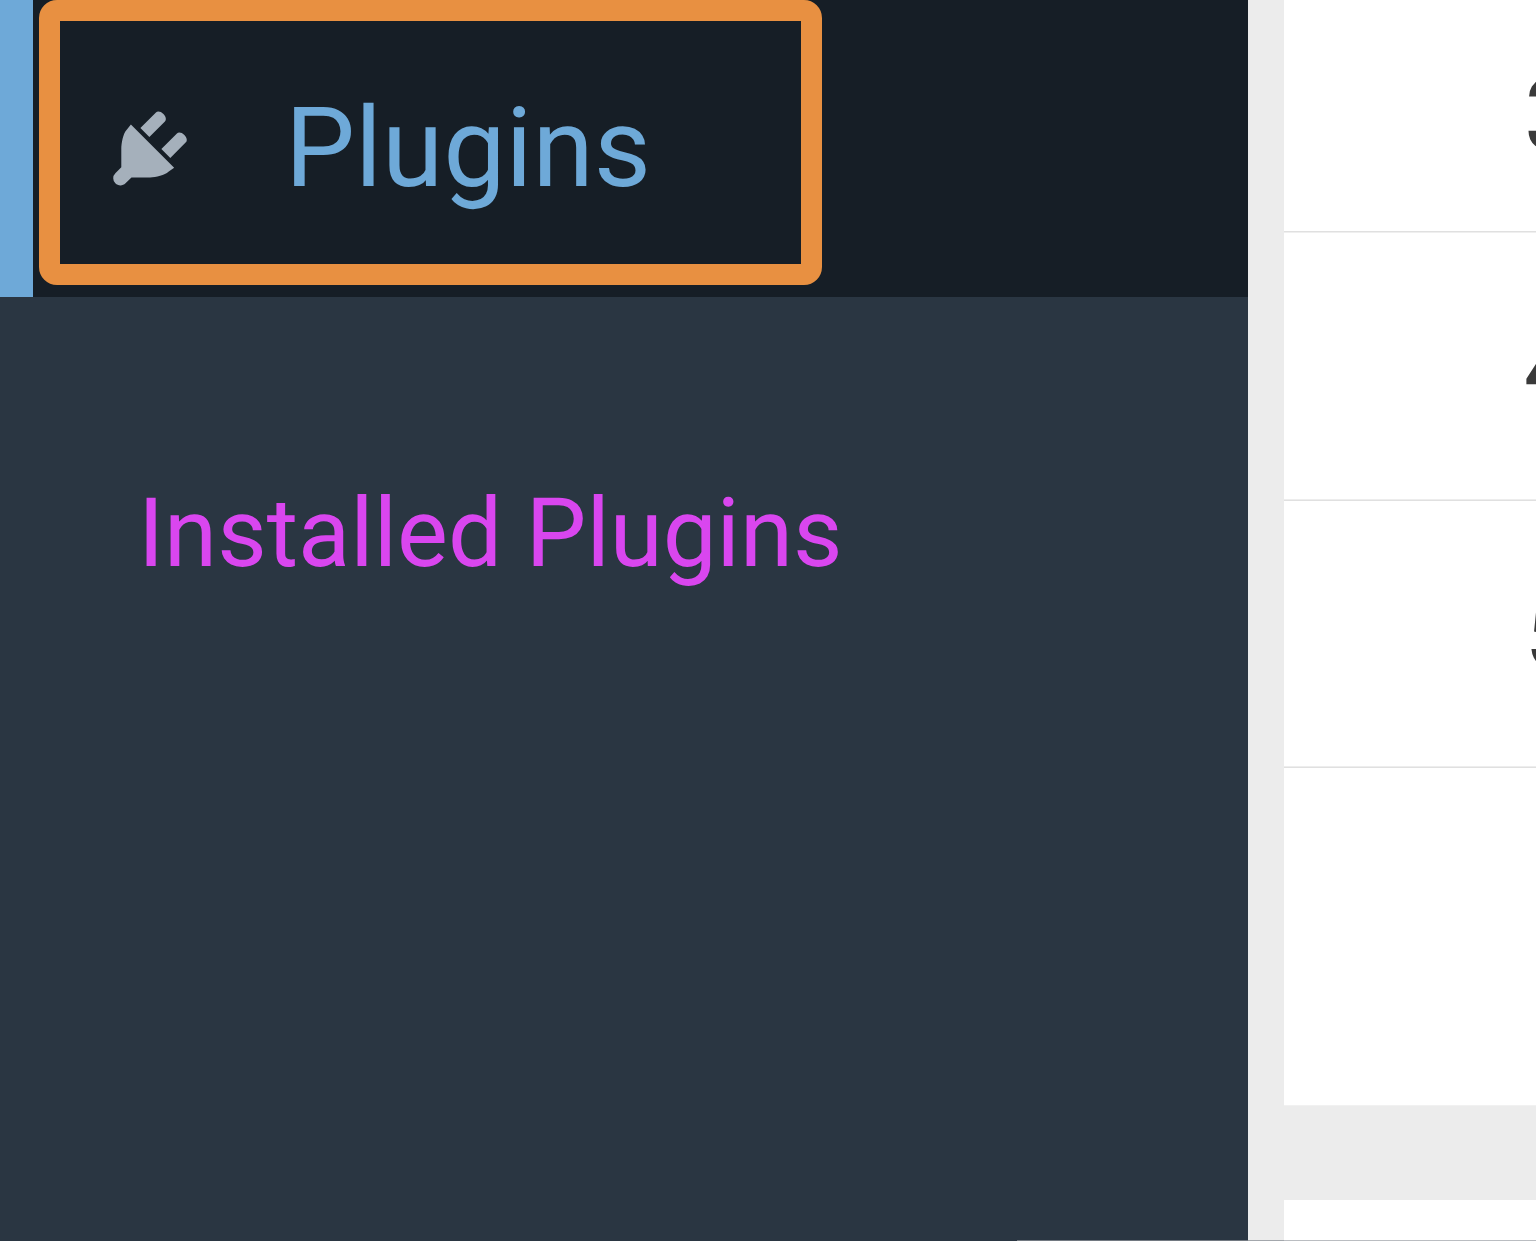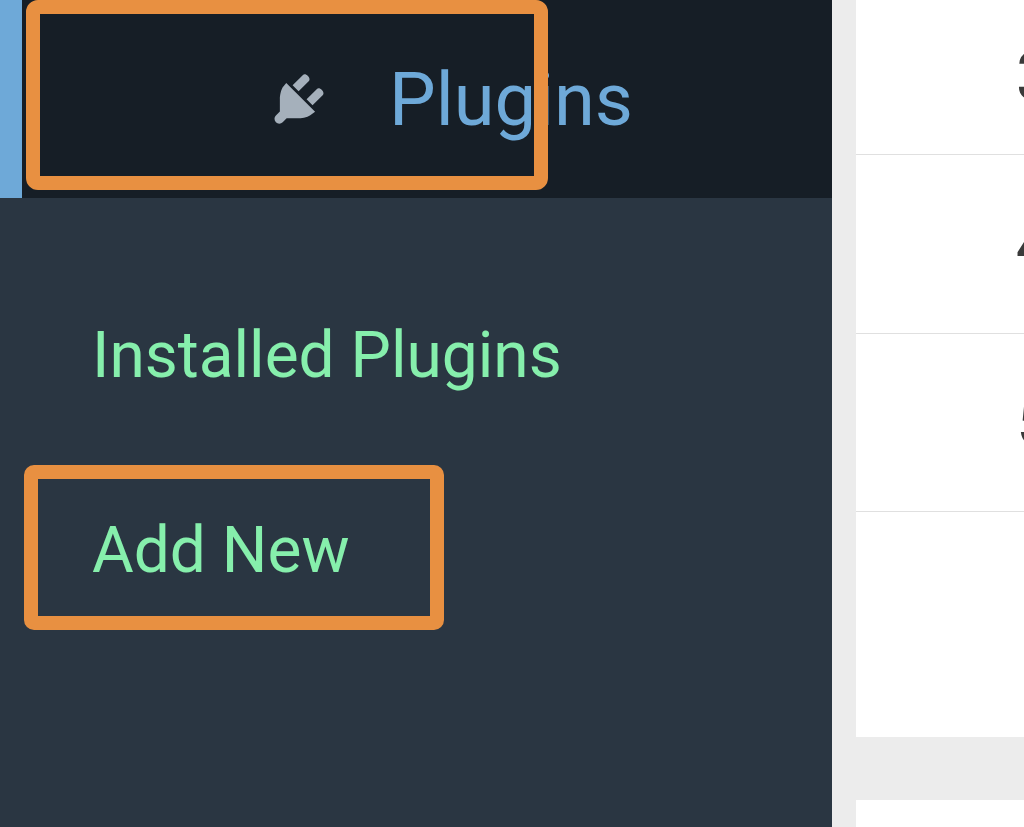--- a/index.html
+++ b/index.html
@@ -26,21 +26,20 @@
       display: flex;
       flex-direction: column;
     }
     .menu-header {
       height: 198px;
       background: #161e26;
       display: flex;
       align-items: center;
       padding-left: 68px;
       position: relative;
-      justify-content: center;
     }
     .menu-header-inner {
       display: flex;
       align-items: center;
       gap: 58px;
     }
     .blue-accent {
       position: absolute;
       left: 0;
       top: 0;
@@ -74,21 +73,21 @@
       font-size: 74px;
       color: #6ea9d8;
       font-weight: 400;
     }
     .submenu {
       padding-top: 60px;
       padding-left: 92px;
     }
     .submenu-item {
       font-size: 64px;
-      color: #86efac;
+      color: #d946ef;
       height: 195px;
       display: flex;
       align-items: center;
       cursor: pointer;
       position: relative;
     }
     .orange-highlight-submenu {
       position: absolute;
       left: -68px;
       top: 12px;
@@ -148,24 +147,20 @@
             <path d="M13.11 4.36L9.87 7.6 8 5.73l3.24-3.24c.35-.34 1.05-.2 1.56.32.52.51.66 1.21.31 1.55zm-8 1.77l.91-1.12 9.01 9.01-1.19.84c-.71.71-2.63 1.16-3.82 1.16H6.14L4.9 17.26c-.59.59-1.54.59-2.12 0a1.49 1.49 0 010-2.12l1.24-1.24v-3.88c0-1.13.4-3.19 1.09-3.89zm7.26 3.97l3.24-3.24c.34-.35 1.04-.21 1.55.31.52.51.66 1.21.31 1.55l-3.24 3.25z"></path>
           </svg>
         </span>
         <span class="menu-title">Plugins</span>
       </div>
     </div>
     <div class="submenu">
       <div class="submenu-item">
         <span>Installed Plugins</span>
       </div>
-      <div class="submenu-item">
-        <div class="orange-highlight-submenu"></div>
-        <span>Add New</span>
-      </div>
     </div>
   </div>
   <div class="right-panel">
     <div class="number-block">
       <span class="number-text">3</span>
     </div>
     <div class="number-block">
       <span class="number-text">4</span>
     </div>
     <div class="number-block">

